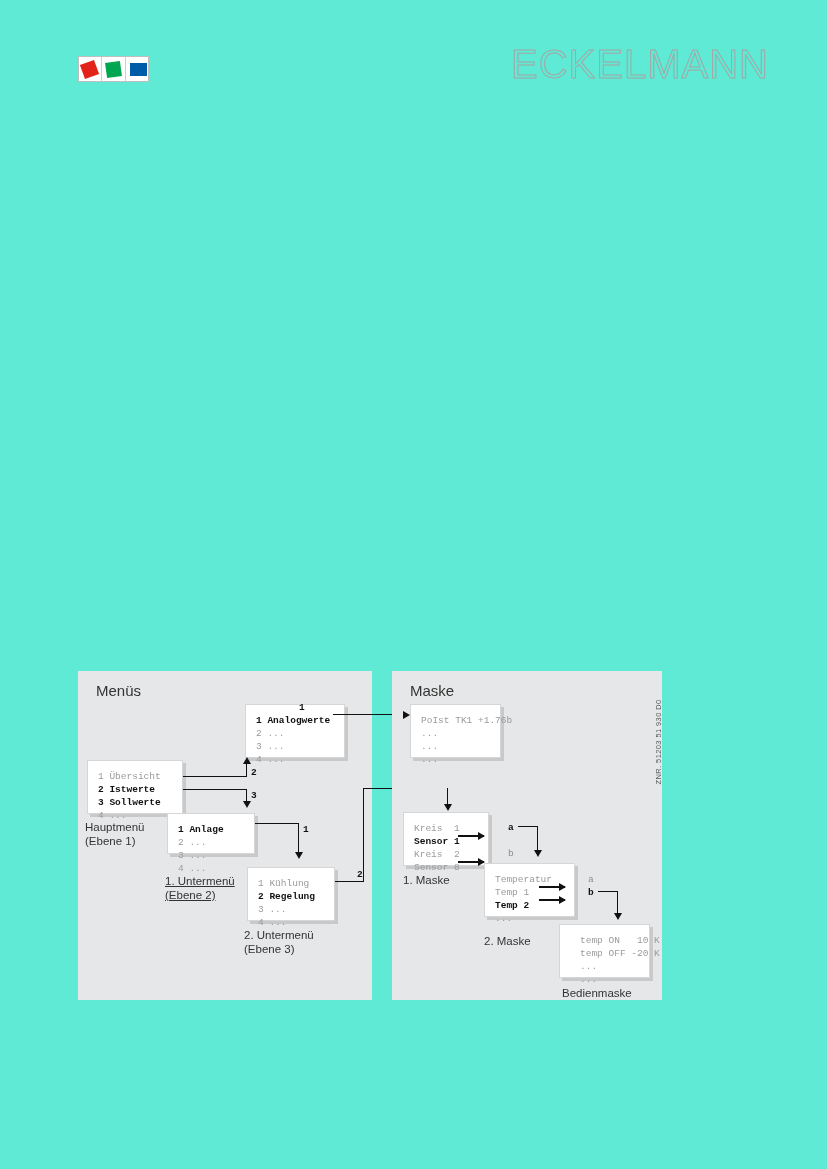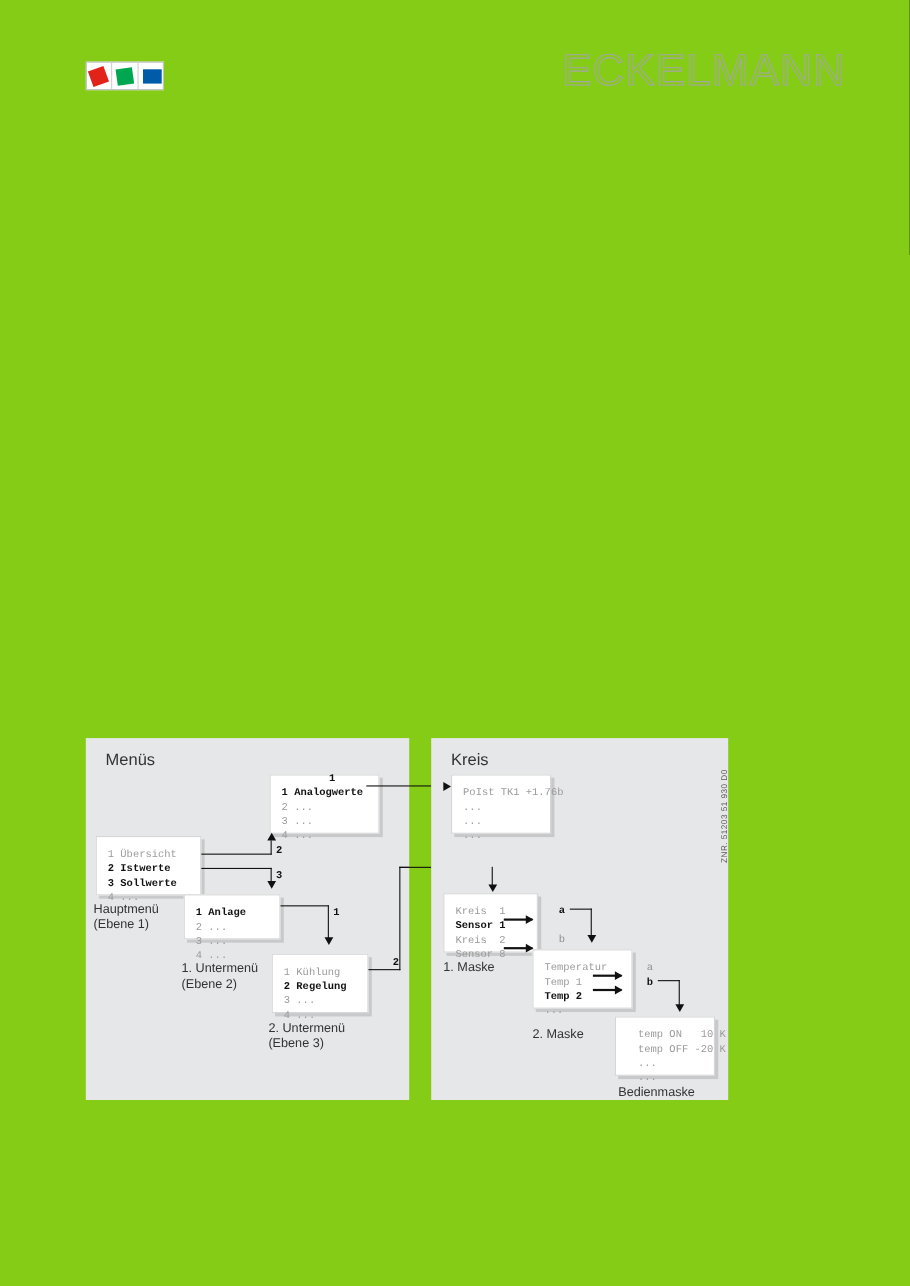--- a/index.html
+++ b/index.html
@@ -1,19 +1,19 @@
 <!DOCTYPE html>
 <html><head>
 <meta charset="utf-8">
 <style>
   html,body{margin:0;padding:0;background:#000;}
   body{width:827px;height:1169px;position:relative;overflow:hidden;
        font-family:"Liberation Sans",sans-serif;}
 
-  .page{position:absolute;left:0;top:0;width:827px;height:1169px;background:#84cc16;}
+  .page{position:absolute;left:0;top:0;width:827px;height:1169px;background:#5eead4;}
 
   
   .logo-mark{position:absolute;left:78px;top:56px;width:71px;height:26px;
              background:#fff;border:1px solid #bfbfbf;box-sizing:border-box;display:flex;}
   .logo-cell{flex:1;position:relative;border-right:1px solid #cfcfcf;}
   .logo-cell:last-child{border-right:none;}
   .sq{position:absolute;width:15px;height:15px;left:4px;top:5px;}
   .sq.red{background:#e2231a;transform:rotate(-20deg);left:3px;top:5px;}
   .sq.green{background:#00a650;transform:rotate(-8deg);left:4px;top:5px;}
   .sq.blue{background:#005ba8;transform:rotate(0deg);left:4px;top:6px;width:17px;height:13px;}
@@ -103,21 +103,21 @@
     </div>
     <div class="cap" style="left:7px;top:149px;">Hauptmenü
 (Ebene 1)</div>
 
     <div class="mbox" id="box-untermenu1" style="left:89px;top:142px;width:88px;height:41px;">
       <div class="row sel">1 Anlage</div>
       <div class="row">2 ...</div>
       <div class="row">3 ...</div>
       <div class="row">4 ...</div>
     </div>
-    <div class="cap" style="left:87px;top:203px;">1. Untermenü
+    <div class="cap" style="left:87px;top:203px;text-decoration:underline;">1. Untermenü
 (Ebene 2)</div>
 
     <div class="mbox" id="box-untermenu2" style="left:169px;top:196px;width:88px;height:54px;">
       <div class="row">1 Kühlung</div>
       <div class="row sel">2 Regelung</div>
       <div class="row">3 ...</div>
       <div class="row">4 ...</div>
     </div>
     <div class="cap" style="left:166px;top:257px;">2. Untermenü
 (Ebene 3)</div>
@@ -143,21 +143,21 @@
     <div class="ln lh" style="left:257px;top:210px;width:29px;"></div>
     <div class="ln lv" style="left:285px;top:117px;height:94px;"></div>
     <div class="ln lh" style="left:285px;top:117px;width:9px;"></div>
     <div class="lbl" style="left:279px;top:198px;">2</div>
   </div>
 
   <div class="ln lh" style="left:372px;top:714px;width:20px;"></div>
   <div class="ln lh" style="left:363px;top:788px;width:29px;"></div>
 
   <div class="panel" id="panel-masken">
-    <div class="panel-title">Kreis</div>
+    <div class="panel-title">Maske</div>
 
     <div class="mbox" id="box-analogmaske" style="left:18px;top:33px;width:91px;height:54px;">
       <div class="row">PoIst TK1 +1.76b</div>
       <div class="row">...</div>
       <div class="row">...</div>
       <div class="row">...</div>
     </div>
     <div class="arrow-r" style="left:11px;top:40px;"></div>
 
     <div class="mbox" id="box-maske1" style="left:11px;top:141px;width:86px;height:54px;">

